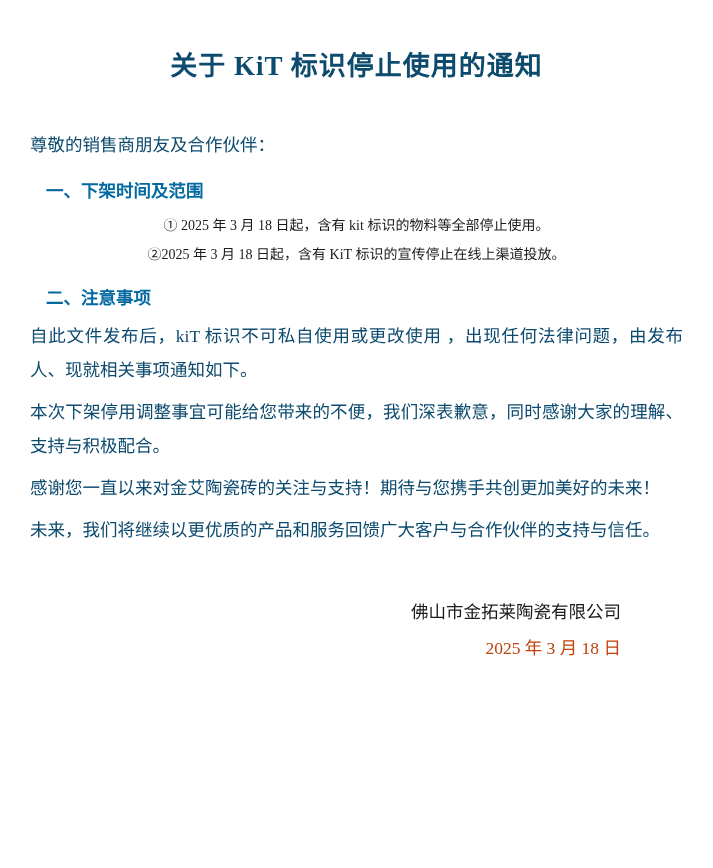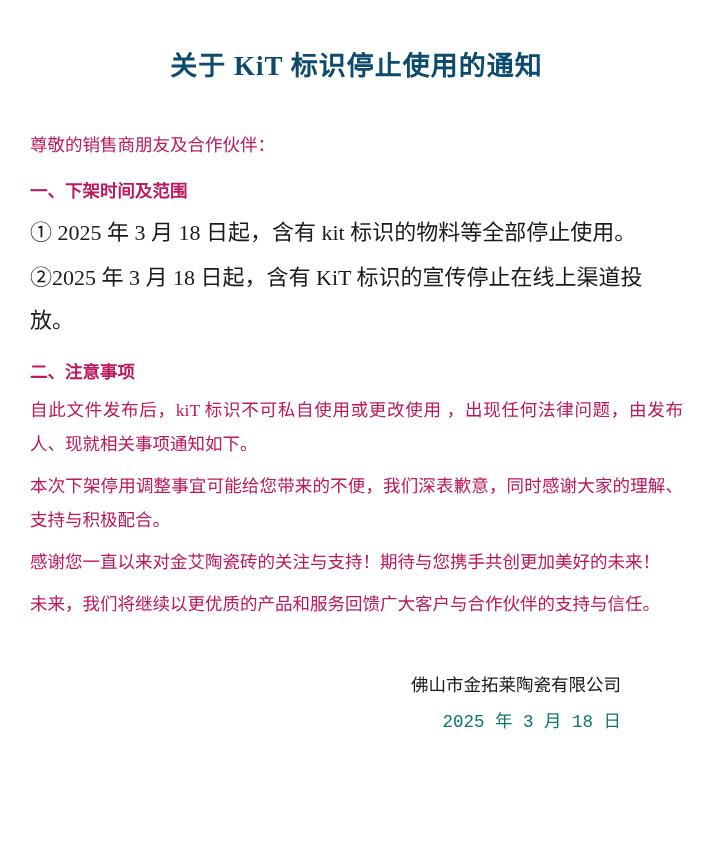--- a/index.html
+++ b/index.html
@@ -33,52 +33,52 @@
   }
   .body-block {
     margin-top: 42px;
   }
   p.para {
     font-size: 17.5px;
     line-height: 1.95;
     margin: 0 0 8px 0;
     text-align: justify;
     text-justify: inter-ideograph;
-    color: #be185d;
+    color: #0c4a6e;
   }
   p.indent {
     text-indent: 2em;
   }
   .section-head {
     font-size: 17.5px;
     font-weight: bold;
     line-height: 1.95;
-    margin: 12px 0 4px 0;
-    color: #be185d;
+    margin: 12px 0 4px 16px;
+    color: #0369a1;
   }
   .list-item {
-    font-size: 22px;
+    font-size: 14px;
     line-height: 1.95;
     margin: 0 0 2px 0;
+    text-align: center;
   }
   .sign-block {
     margin-top: 46px;
     text-align: right;
     padding-right: 62px;
-    font-family: Liberation Mono, monospace;
   }
   .sign-company {
     font-size: 17.5px;
     line-height: 2.1;
     color: #1a1a1a;
   }
   .sign-date {
     font-size: 17.5px;
     line-height: 2.1;
-    color: #0f766e;
+    color: #c2410c;
   }
 </style>
 </head>
 <body>
 
 <div class="page">
 
   <h1 class="doc-title">关于 KiT 标识停止使用的通知</h1>
 
   <div class="body-block">

